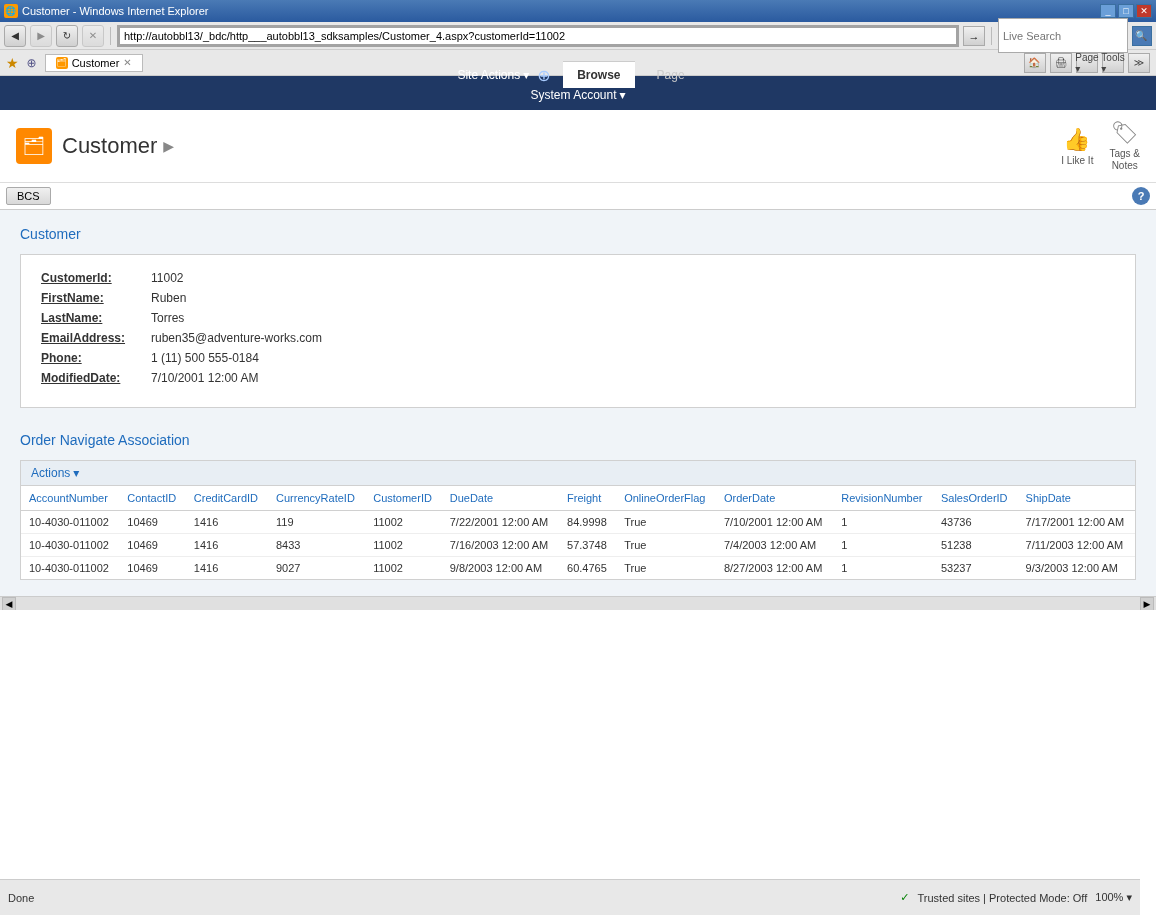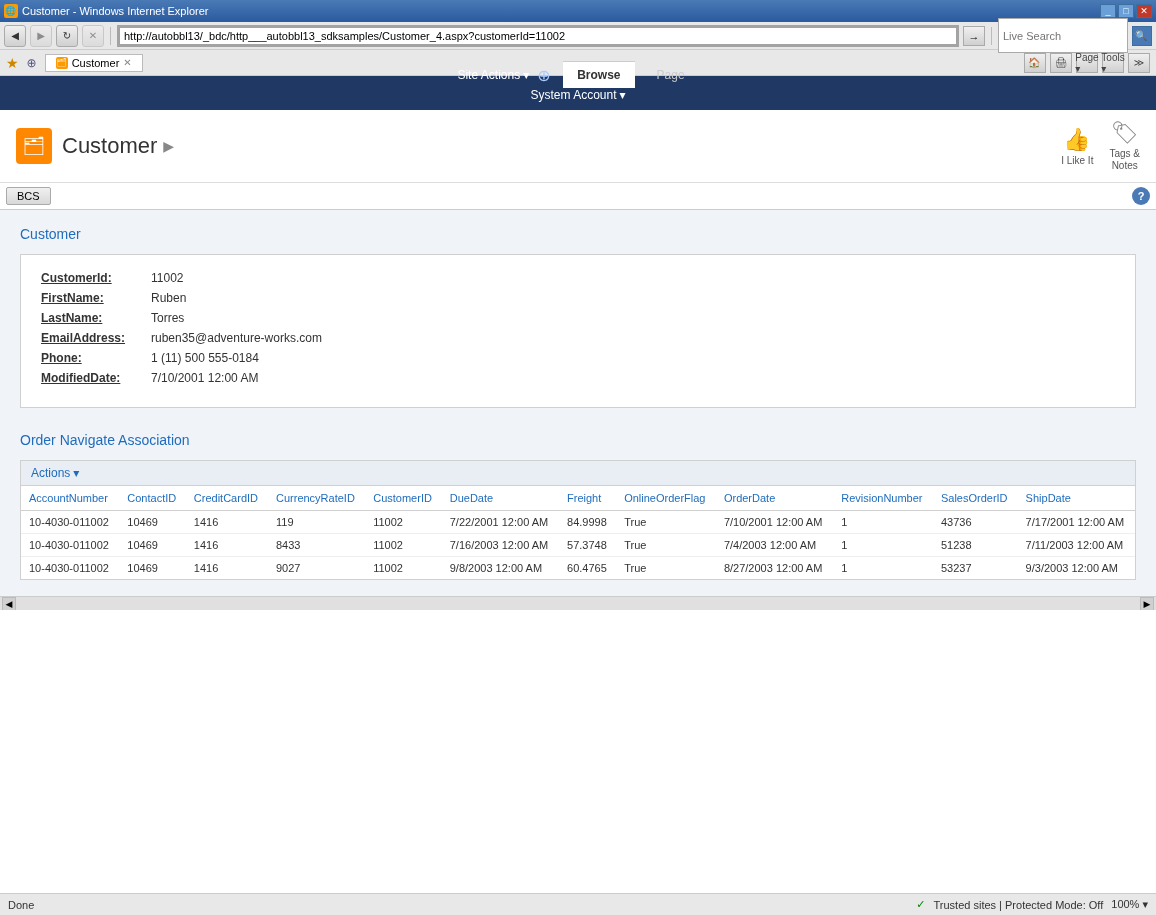--- a/index.html
+++ b/index.html
@@ -203,32 +203,32 @@
       padding: 5px 8px;
       border-bottom: 1px solid #eee;
       color: #333;
       vertical-align: top;
     }
     .data-table tr:last-child td { border-bottom: none; }
 
     
     .status-bar {
       background: #e8e8e8;
-      height: 22px;
+      height: 36px;
       display: flex;
       align-items: center;
       padding: 0 8px;
       border-top: 1px solid #ccc;
       font-size: 11px;
       color: #333;
       justify-content: space-between;
       position: fixed;
       bottom: 0;
       left: 0;
-      right: 0;
+      right: 16px;
     }
     .status-left { display: flex; align-items: center; gap: 4px; }
     .status-right { display: flex; align-items: center; gap: 8px; }
 
     
     .h-scrollbar {
       background: #e0e0e0;
       height: 14px;
       border-top: 1px solid #ccc;
       display: flex;

